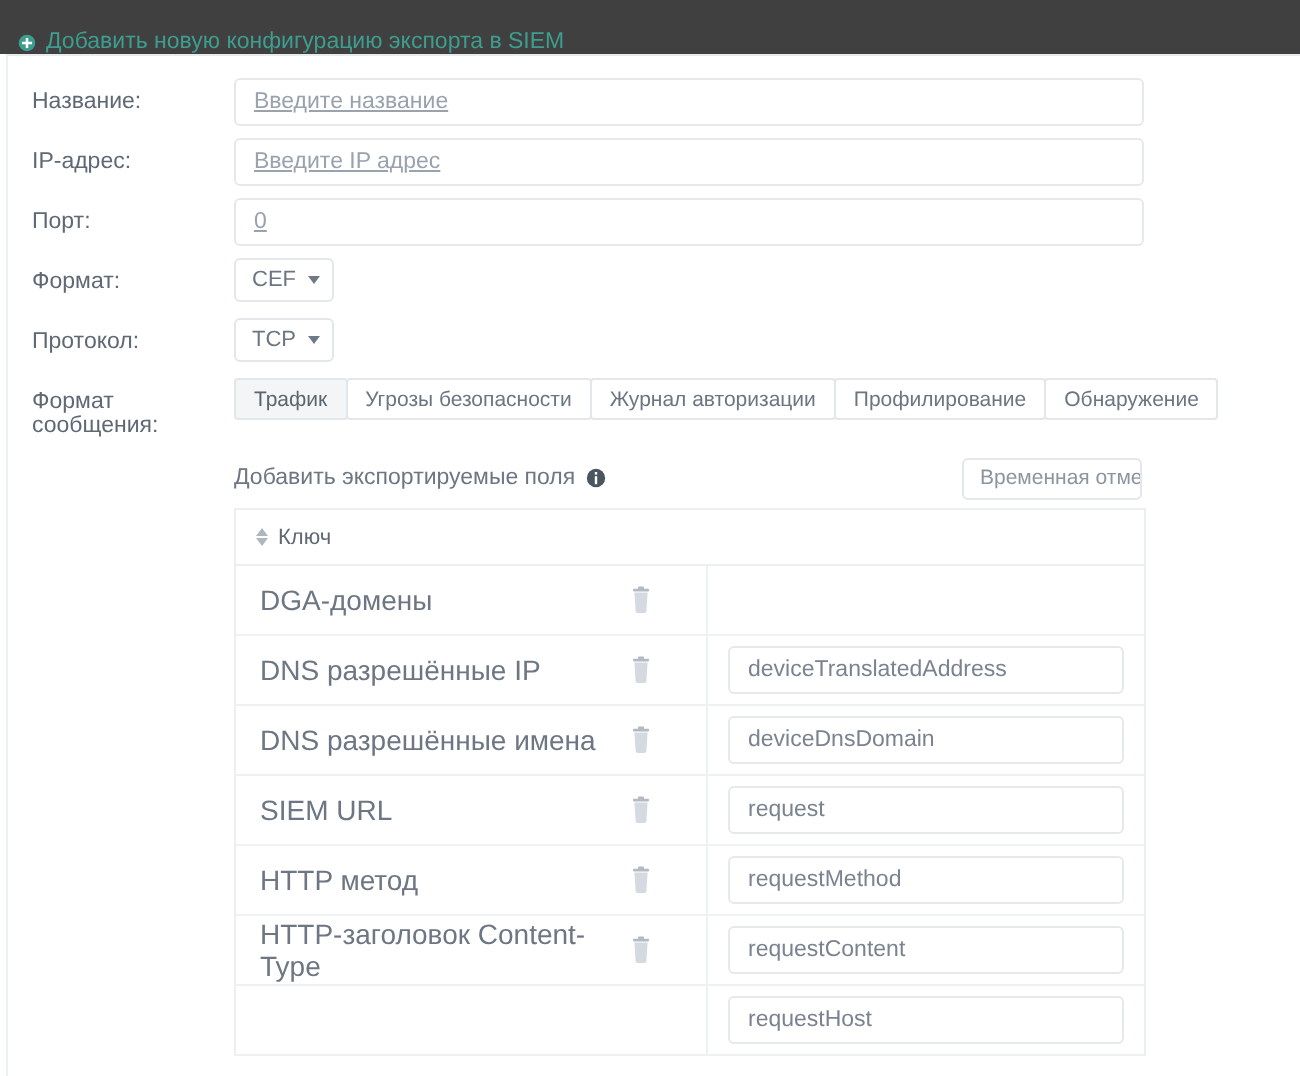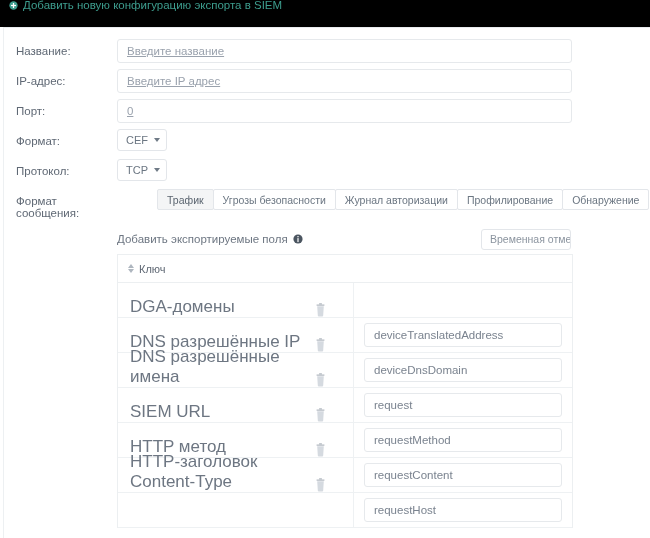--- a/index.html
+++ b/index.html
@@ -22,23 +22,23 @@
     width: 650px;
     height: 538px;
     box-sizing: border-box;
     overflow: hidden;
   }
 
   
   .topbar {
     height: 27px;
     display: flex;
-    align-items: flex-start;
+    align-items: flex-end;
     padding-left: 9px;
-    background: #000000;
+    background: #404040;
   }
   .add-link {
     display: inline-flex;
     align-items: center;
     gap: 5px;
     color: #3d9d8e;
     font-size: 11.5px;
     cursor: pointer;
     user-select: none;
     line-height: 1;
@@ -122,21 +122,20 @@
     border-top: 4px solid #6f7a86;
     display: inline-block;
   }
 
   
   .tabs-row {
     display: flex;
     align-items: flex-start;
     padding-left: 12px;
     height: 30px;
-    gap: 40px;
   }
   .tabs {
     display: flex;
   }
   .tab {
     box-sizing: border-box;
     height: 21px;
     border: 1px solid #e3e6ea;
     margin-right: -1px;
     background: #ffffff;
@@ -251,25 +250,25 @@
   .trow {
     display: flex;
     height: 34px;
     border-bottom: 1px solid #eef1f3;
   }
   .td-name {
     width: 236px;
     flex: 0 0 236px;
     border-right: 1px solid #eef1f3;
     display: flex;
-    align-items: flex-end;
+    align-items: center;
     justify-content: space-between;
     padding: 0 26px 0 12px;
     box-sizing: border-box;
-    font-size: 17px;
+    font-size: 14px;
     color: #6d7682;
   }
   .td-key {
     flex: 1 1 auto;
     display: flex;
     align-items: center;
     padding: 0 10px;
     box-sizing: border-box;
   }
   .key-input {

